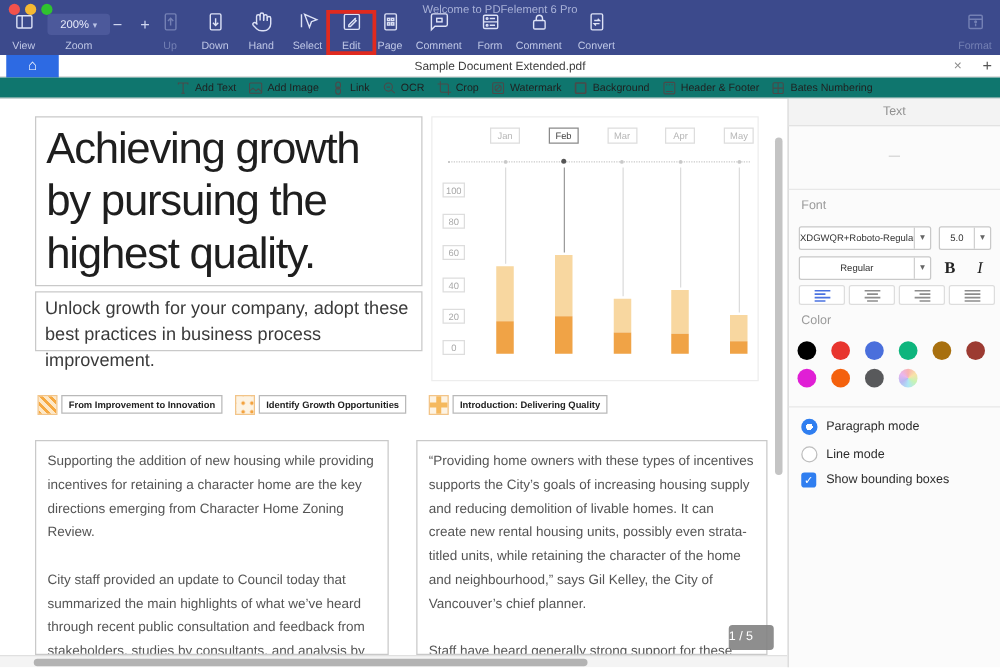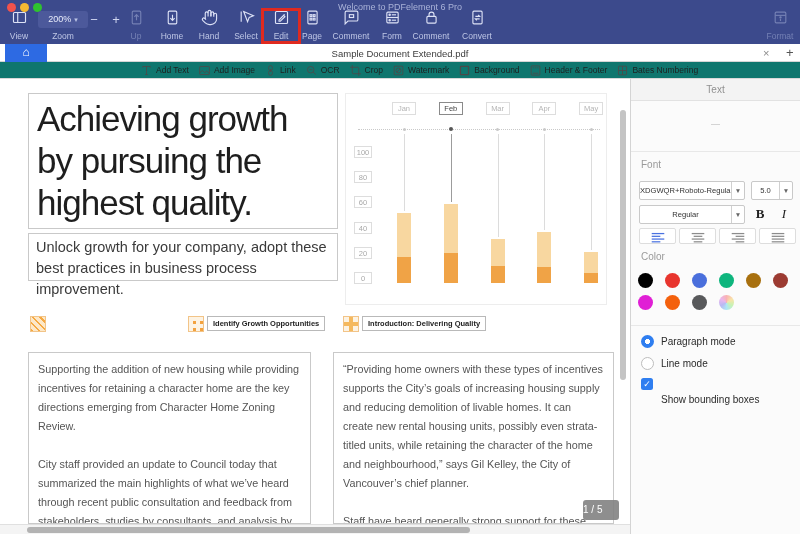--- a/index.html
+++ b/index.html
@@ -166,21 +166,21 @@
           <rect x="6" y="3" width="12" height="18" rx="1.5"></rect>
           <path d="M12 16V8m-3 3l3-3 3 3"></path>
         </svg>
       <span class="tlbl">Up</span>
     </div>
     <div class="tbtn" style="left:153px">
       <svg viewBox="0 0 24 24" fill="none" stroke="currentColor" stroke-width="1.6">
           <rect x="6" y="3" width="12" height="18" rx="1.5"></rect>
           <path d="M12 8v8m-3-3l3 3 3-3"></path>
         </svg>
-      <span class="tlbl">Home</span>
+      <span class="tlbl">Down</span>
     </div>
     <div class="tbtn" style="left:190px">
       <svg viewBox="0 0 24 24" fill="none" stroke="currentColor" stroke-width="1.6">
           <path d="M18 11V6a2 2 0 0 0-4 0v5"></path>
           <path d="M14 10V4a2 2 0 0 0-4 0v2"></path>
           <path d="M10 10.5V6a2 2 0 0 0-4 0v8"></path>
           <path d="M18 8a2 2 0 1 1 4 0v6a8 8 0 0 1-8 8h-2c-2.8 0-4.5-.86-5.99-2.34l-3.6-3.6a2 2 0 0 1 2.83-2.82L7 15"></path>
         </svg>
       <span class="tlbl">Hand</span>
     </div>
@@ -366,20 +366,21 @@
         <div class="bar" style="left: 191.4px; top: 173.4px; height: 15.6px; background: rgb(240, 163, 70);"></div>
         <div class="month-box" style="left: 233.2px; top: 8px;">May</div>
         <div class="chart-dot" style="left: 243.7px; top: 33.5px;"></div>
         <div class="dropline" style="left: 245.2px; top: 40px; height: 115.8px;"></div>
         <div class="bar" style="left: 238.2px; top: 157.8px; height: 20.8px; background: rgb(248, 215, 160);"></div>
         <div class="bar" style="left: 238.2px; top: 178.6px; height: 10.4px; background: rgb(240, 163, 70);"></div>
       </div>
 
     <div class="tag" style="left:30px">
       <span class="tagicon stripes"></span>
+      <span class="taglabel">From Improvement to Innovation</span>
     </div>
     <div class="tag" style="left:188px">
       <span class="tagicon dots"></span>
       <span class="taglabel">Identify Growth Opportunities</span>
     </div>
     <div class="tag" style="left:343px">
       <span class="tagicon plus"></span>
       <span class="taglabel">Introduction: Delivering Quality</span>
     </div>
 
@@ -468,15 +469,15 @@
         <div class="sw rainbow" style="left: 88px; top: 216px;"></div>
       </div>
 
     <div class="sb-div" style="top:246px"></div>
 
     <div class="radio on" style="left:10px; top:256px;"></div>
     <div class="sb-opt-label" style="left:30px; top:257px;">Paragraph mode</div>
     <div class="radio off" style="left:10px; top:278px;"></div>
     <div class="sb-opt-label" style="left:30px; top:279px;">Line mode</div>
     <div class="check" style="left:10px; top:299px;">✓</div>
-    <div class="sb-opt-label" style="left:30px; top:299px;margin-top:16px;">Show bounding boxes</div>
+    <div class="sb-opt-label" style="left:30px; top:299px;">Show bounding boxes</div>
   </div>
 </div>
 
 </body></html>

